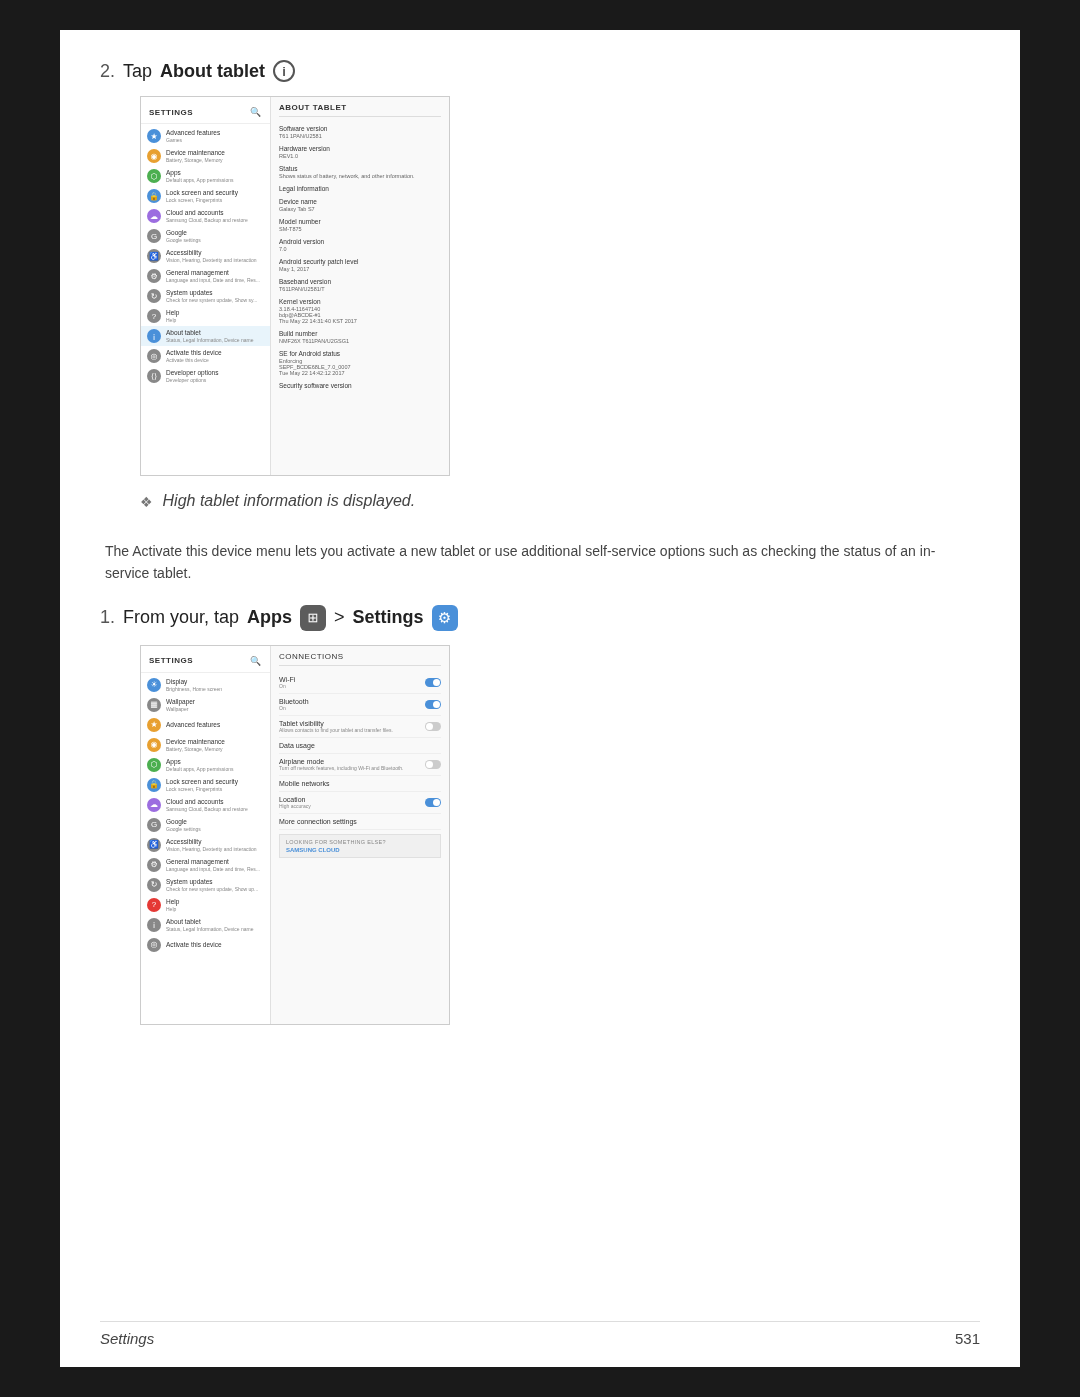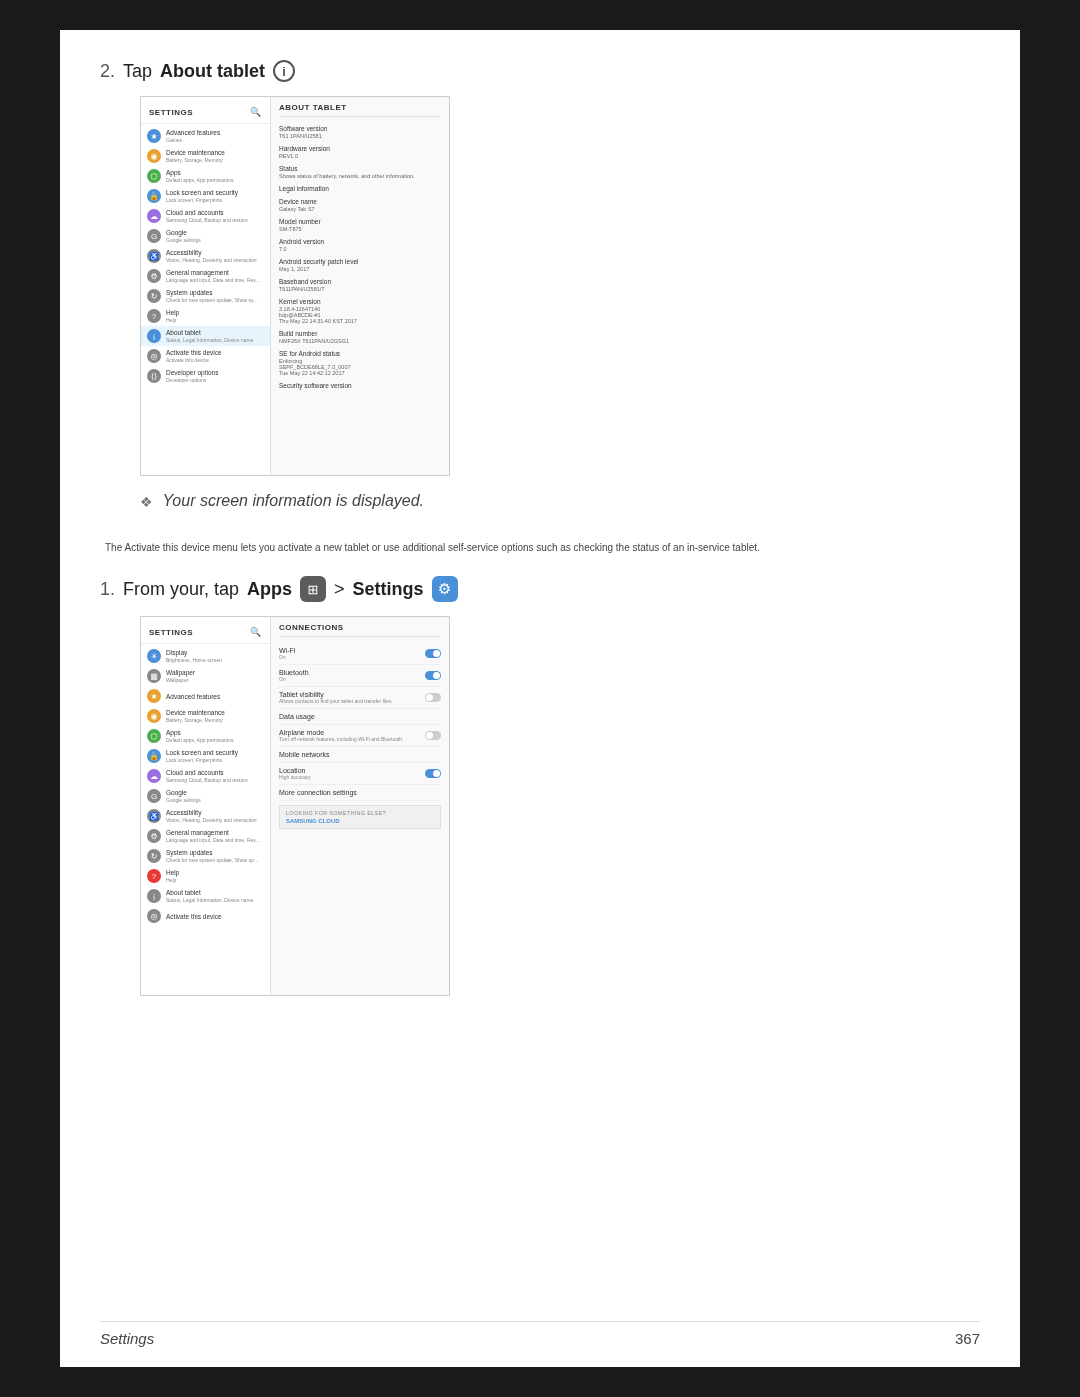--- a/index.html
+++ b/index.html
@@ -218,21 +218,21 @@
       margin-top: 2px;
     }
     .bullet-text {
       font-size: 16px;
       color: #444;
       font-style: italic;
     }
 
     
     .description-text {
-      font-size: 10px;
+      font-size: 14px;
       color: #444;
       line-height: 1.6;
       margin: 30px 0 20px 0;
       padding: 0 5px;
     }
 
     
     .section-bottom {
       margin-top: 10px;
     }
@@ -247,21 +247,21 @@
 
     
     .connections-panel {
       flex: 1;
       background: #f9f9f9;
       padding: 6px 8px;
       overflow-y: auto;
     }
     .connections-panel-title {
       font-size: 8px;
-      font-weight: bold;
+      font-weight: normal;
       color: #333;
       letter-spacing: 0.5px;
       margin-bottom: 6px;
       padding-bottom: 4px;
       border-bottom: 1px solid #ddd;
     }
     .conn-item {
       display: flex;
       justify-content: space-between;
       align-items: center;
@@ -522,21 +522,21 @@
         </div>
         <div class="about-item">
           <div class="about-item-label">Security software version</div>
         </div>
       </div>
     </div>
 
     <div class="step-3">
       <div class="bullet-point">
         <span class="bullet-diamond">❖</span>
-        <span class="bullet-text">Your screen information is displayed.</span>
+        <span class="bullet-text">High tablet information is displayed.</span>
       </div>
     </div>
   </div>
 
   <div class="description-text">The Activate this device menu lets you activate a new tablet or use additional self-service options such as checking the status of an in-service tablet.</div>
 
   <div class="section-bottom">
     <div class="step-heading-2">
       <span class="step-number">1.</span>
       <span>From your, tap </span>
@@ -708,16 +708,16 @@
         <div class="samsung-cloud-box">
           <div class="samsung-cloud-label">LOOKING FOR SOMETHING ELSE?</div>
           <div class="samsung-cloud-btn">SAMSUNG CLOUD</div>
         </div>
       </div>
     </div>
   </div>
 
   <div class="page-footer">
     <span class="footer-left">Settings</span>
-    <span class="footer-right">367</span>
+    <span class="footer-right">531</span>
   </div>
 
 </div>
 
 </body></html>

